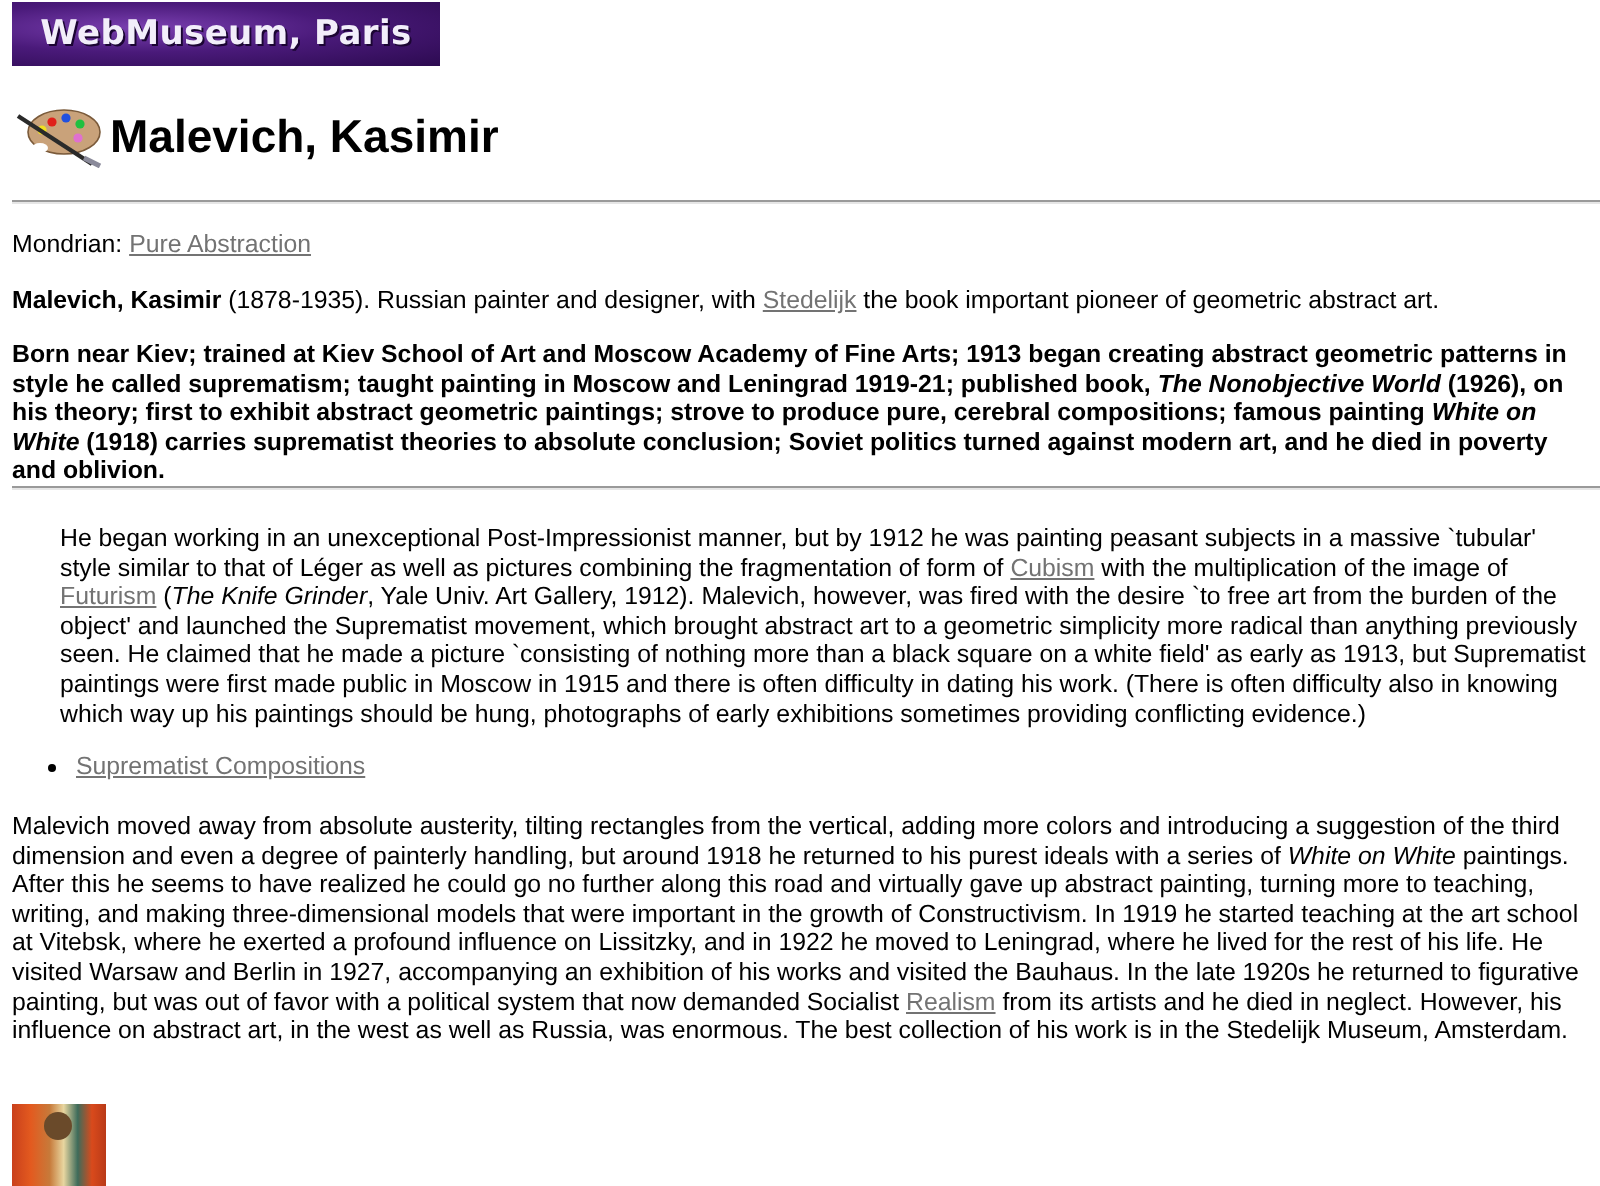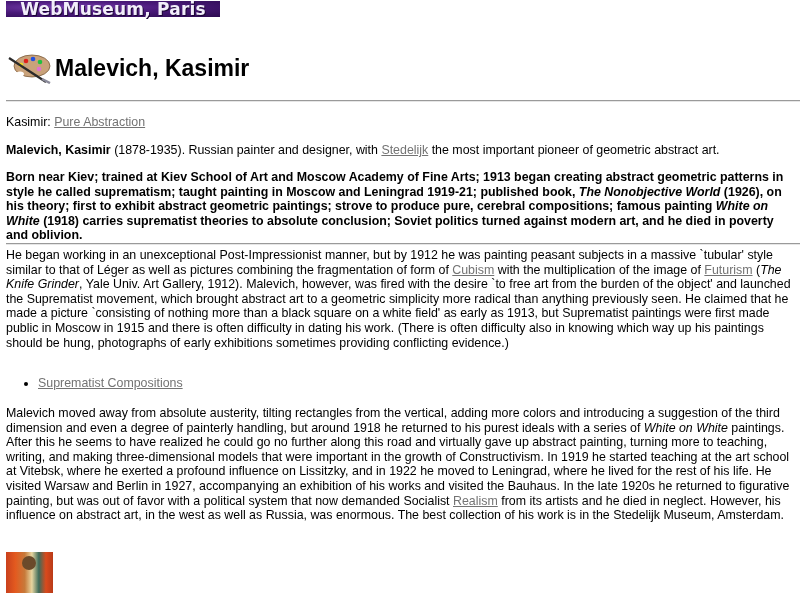--- a/index.html
+++ b/index.html
@@ -3,21 +3,21 @@
 <meta charset="utf-8">
 <style>
   html, body { margin: 0; padding: 0; background: #ffffff; }
   body {
     width: 800px; height: 593px; overflow: hidden;
     font-family: "Liberation Sans", sans-serif;
     font-size: 12.4px; color: #000; line-height: 14.6px;
     position: relative;
   }
   .banner {
-    position: absolute; left: 6px; top: 1px; width: 214px; height: 16px;
+    position: absolute; left: 6px; top: 1px; width: 214px; height: 32px;
     background: radial-gradient(ellipse at 30% 40%, #7a3fb0 0%, #4a1a7a 45%, #2c0a50 100%);
     display: flex; align-items: center; justify-content: center;
   }
   .banner span {
     color: #f2eefa; font-weight: bold; font-size: 17px;
     font-family: "DejaVu Sans", sans-serif; letter-spacing: 0.2px;
     text-shadow: 1px 1px 0 #1b0533;
   }
   .title-row {
     position: absolute; left: 6px; top: 50px; height: 36px;
@@ -69,35 +69,35 @@
     <circle cx="33" cy="17" r="2.3" fill="#e070d0"></circle>
     <line x1="3" y1="6" x2="40" y2="30" stroke="#2a2a2a" stroke-width="2.2"></line>
     <line x1="36" y1="27" x2="44" y2="31" stroke="#8a8a9a" stroke-width="2.5"></line>
   </svg>
   <h1>Malevich, Kasimir</h1>
 </div>
 
 <hr class="rule" style="top:100px;">
 
 <p class="block" style="top:115px;">
-  <span>Kasimir:</span>
+  <span>Mondrian:</span>
   <a href="#">Pure Abstraction</a>
 </p>
 
 <p class="block" style="top:143px;">
-  <b>Malevich, Kasimir</b><span> (1878-1935). Russian painter and designer, with </span><a href="#">Stedelijk</a><span> the most important pioneer of geometric abstract art.</span>
+  <b>Malevich, Kasimir</b><span> (1878-1935). Russian painter and designer, with </span><a href="#">Stedelijk</a><span> the book important pioneer of geometric abstract art.</span>
 </p>
 
 <p class="block" style="top:170px;font-weight:bold;">
   <span>Born near Kiev; trained at Kiev School of Art and Moscow Academy of Fine Arts; 1913 began creating abstract geometric patterns in style he called suprematism; taught painting in Moscow and Leningrad 1919-21; published book, </span><i>The Nonobjective World</i><span> (1926), on his theory; first to exhibit abstract geometric paintings; strove to produce pure, cerebral compositions; famous painting </span><i>White on White</i><span> (1918) carries suprematist theories to absolute conclusion; Soviet politics turned against modern art, and he died in poverty and oblivion.</span>
 </p>
 
 <hr class="rule" style="top:243px;">
 
-<p class="block" style="top:248px;">
+<p class="block" style="top:262px;margin-left:24px;">
   <span>He began working in an unexceptional Post-Impressionist manner, but by 1912 he was painting peasant subjects in a massive `tubular' style similar to that of Léger as well as pictures combining the fragmentation of form of </span><a href="#">Cubism</a><span> with the multiplication of the image of </span><a href="#">Futurism</a><span> (</span><i>The Knife Grinder</i><span>, Yale Univ. Art Gallery, 1912). Malevich, however, was fired with the desire `to free art from the burden of the object' and launched the Suprematist movement, which brought abstract art to a geometric simplicity more radical than anything previously seen. He claimed that he made a picture `consisting of nothing more than a black square on a white field' as early as 1913, but Suprematist paintings were first made public in Moscow in 1915 and there is often difficulty in dating his work. (There is often difficulty also in knowing which way up his paintings should be hung, photographs of early exhibitions sometimes providing conflicting evidence.)</span>
 </p>
 
 <ul class="bullets">
   <li>
     <a href="#">Suprematist Compositions</a>
   </li>
 </ul>
 
 <p class="block" style="top:406px;">

